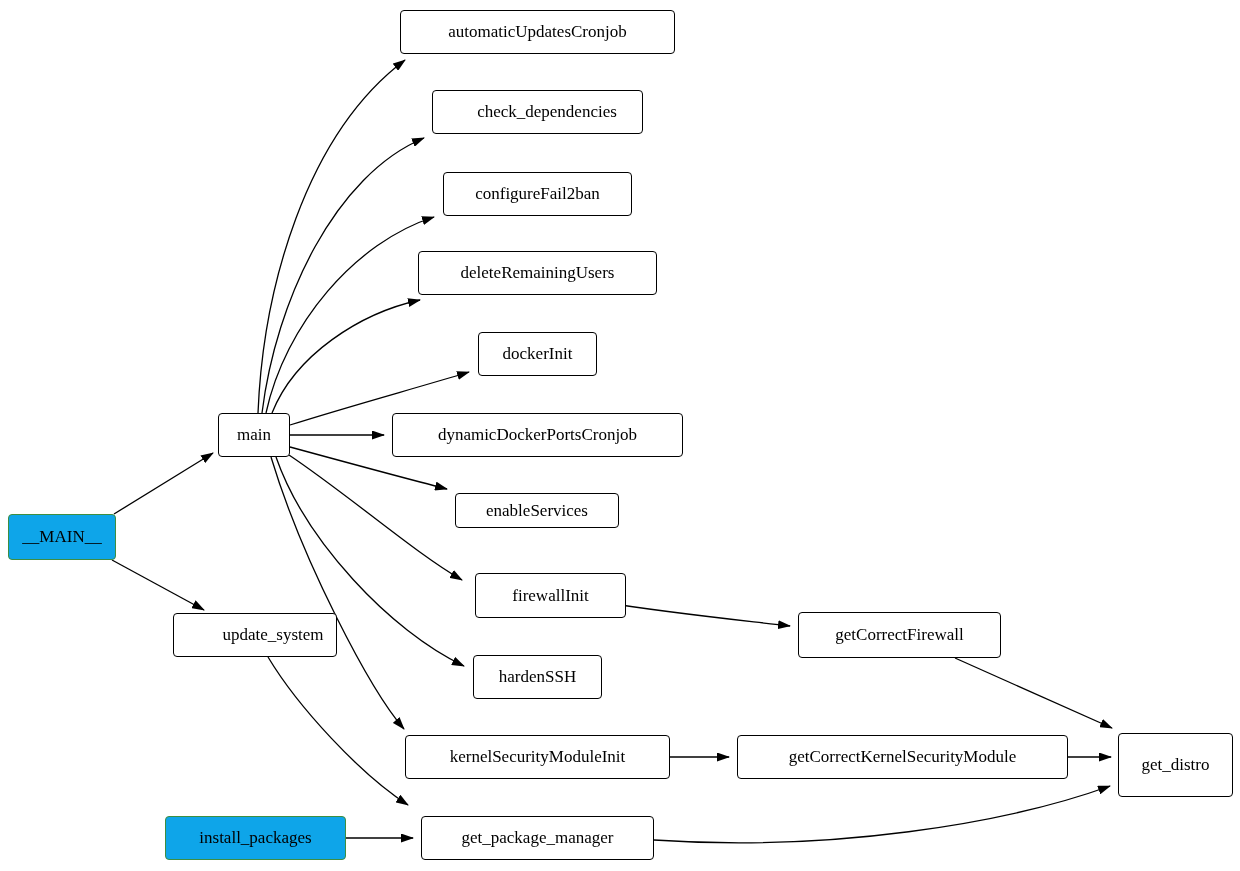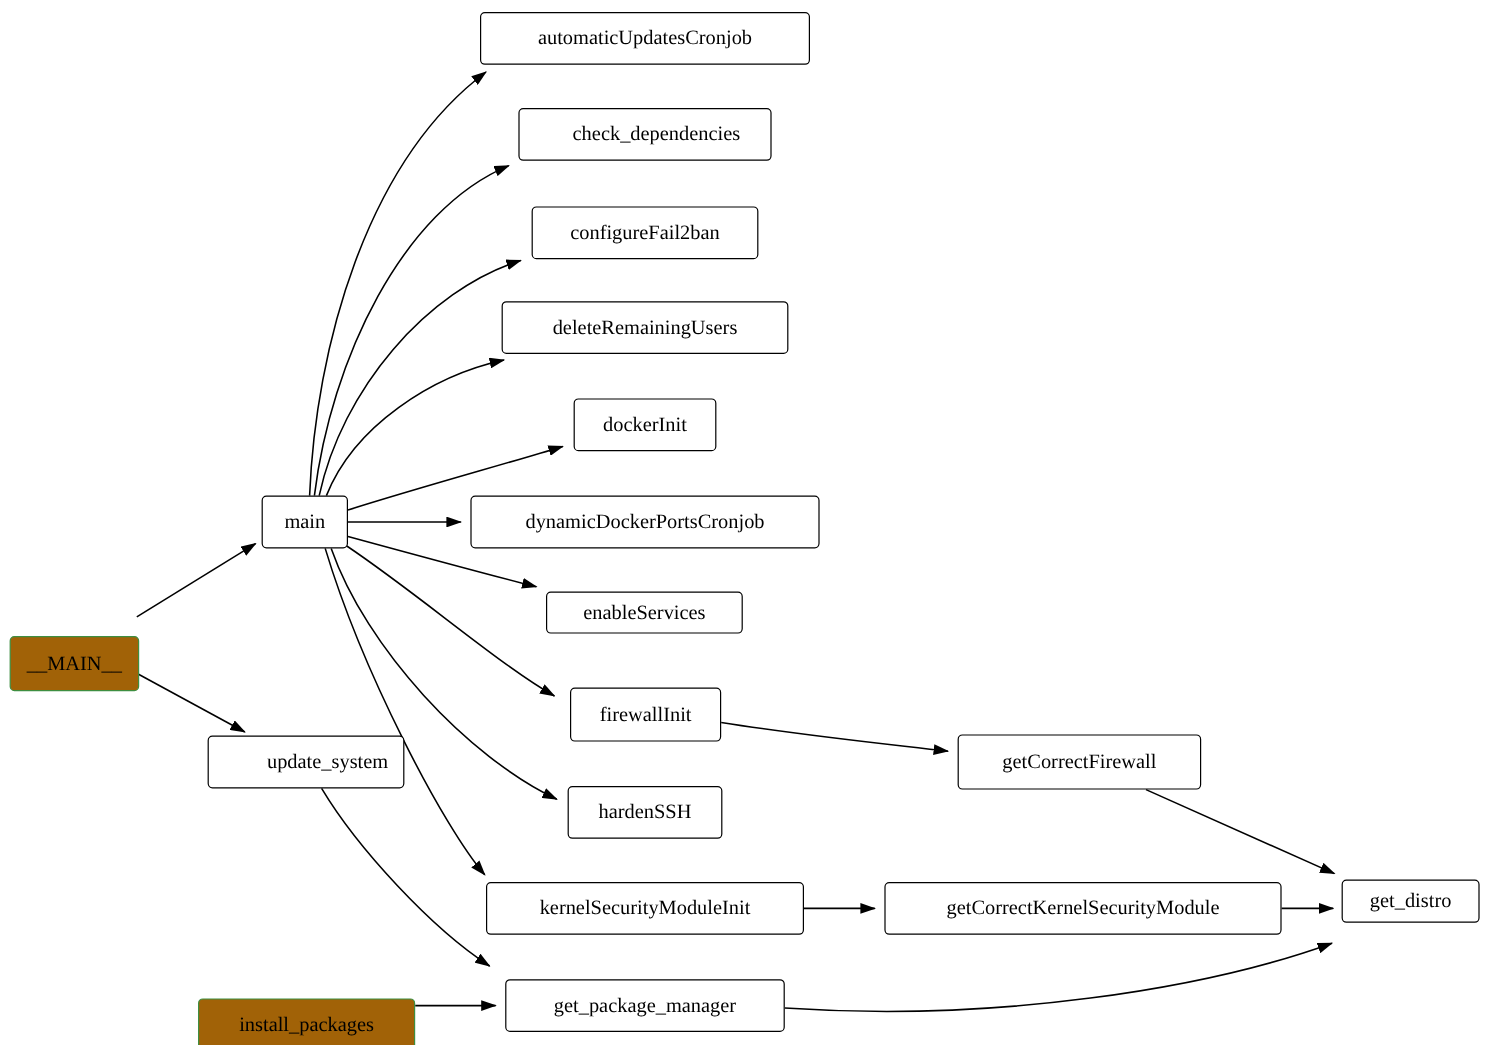--- a/index.html
+++ b/index.html
@@ -28,23 +28,22 @@
     border-radius: 4px;
     background: #ffffff;
     display: flex;
     align-items: center;
     justify-content: center;
     font-size: 17px;
     color: #000000;
     white-space: nowrap;
   }
   .node.entry {
-    background: #a16207;
+    background: #0ea5e9;
     border-color: #3e8e41;
-    margin-top: 16px;
   }
 </style>
 </head>
 <body>
 
 <div class="canvas">
   <svg class="edge-layer" width="1240" height="871" viewBox="0 0 1240 871" xmlns="http://www.w3.org/2000/svg">
     <defs>
       <marker id="arrowhead" markerWidth="13" markerHeight="9" refX="12" refY="4.5" orient="auto" markerUnits="userSpaceOnUse">
         <polygon points="0,0 13,4.5 0,9" fill="#000000"></polygon>
@@ -99,35 +98,35 @@
       </div>
       <div class="node" style="left: 478px; top: 332px; width: 119px; height: 44px;">
         <span>dockerInit</span>
       </div>
       <div class="node" style="left: 392px; top: 413px; width: 291px; height: 44px;">
         <span>dynamicDockerPortsCronjob</span>
       </div>
       <div class="node" style="left: 455px; top: 493px; width: 164px; height: 35px; text-align: right;">
         <span>enableServices</span>
       </div>
-      <div class="node" style="left: 475px; top: 573px; width: 126px; height: 45px;">
+      <div class="node" style="left: 475px; top: 573px; width: 151px; height: 45px;">
         <span>firewallInit</span>
       </div>
       <div class="node" style="left: 473px; top: 655px; width: 129px; height: 44px;">
         <span>hardenSSH</span>
       </div>
       <div class="node" style="left: 405px; top: 735px; width: 265px; height: 44px;">
         <span>kernelSecurityModuleInit</span>
       </div>
       <div class="node" style="left: 421px; top: 816px; width: 233px; height: 44px;">
         <span>get_package_manager</span>
       </div>
       <div class="node" style="left: 798px; top: 612px; width: 203px; height: 46px;">
         <span>getCorrectFirewall</span>
       </div>
       <div class="node" style="left: 737px; top: 735px; width: 331px; height: 44px;">
         <span>getCorrectKernelSecurityModule</span>
       </div>
-      <div class="node" style="left: 1118px; top: 733px; width: 115px; height: 36px;">
+      <div class="node" style="left: 1118px; top: 733px; width: 115px; height: 64px;">
         <span>get_distro</span>
       </div>
     </div>
 </div>
 
 </body></html>

